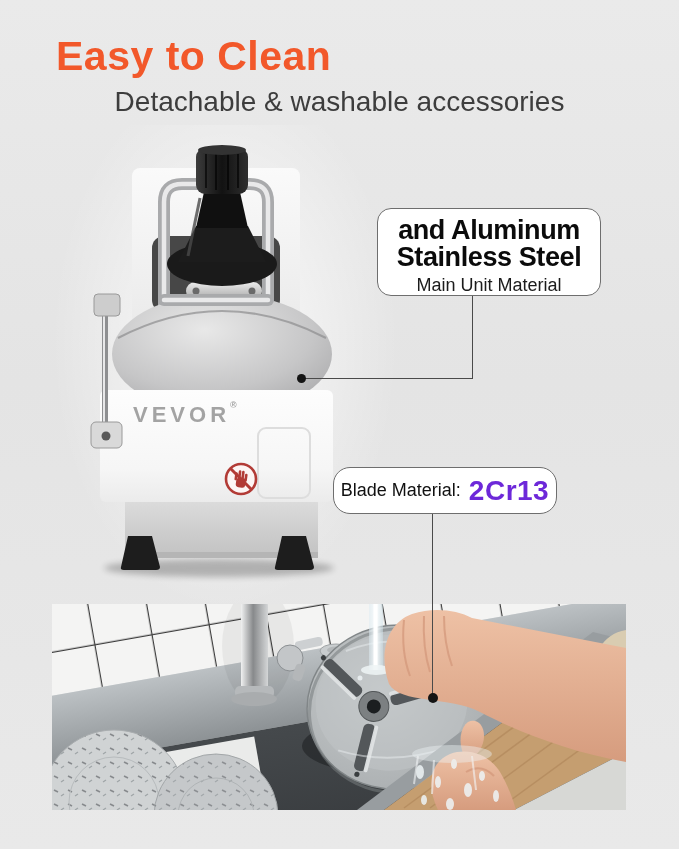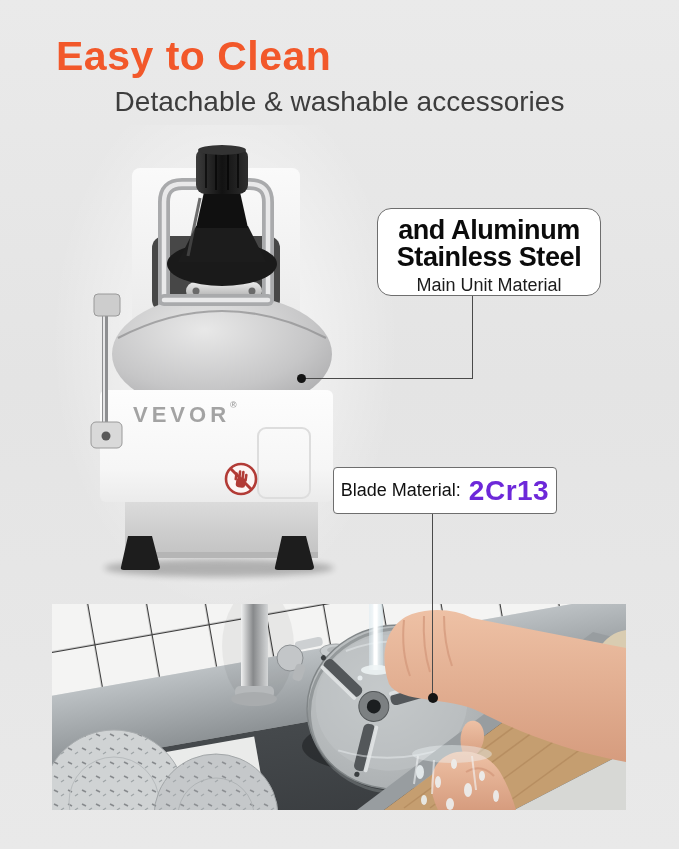--- a/index.html
+++ b/index.html
@@ -10,21 +10,21 @@
     background:radial-gradient(ellipse at 50% 45%,rgba(255,255,255,.85) 0%,rgba(255,255,255,0) 72%);}
   .page-title{position:absolute;left:12px;top:33px;width:100%;text-align:left;
     font-size:41px;font-weight:bold;color:#F2582A;letter-spacing:.5px;padding-left:44px;}
   .page-subtitle{position:absolute;left:0;top:86px;width:100%;text-align:center;
     font-size:28px;color:#3d3d3d;}
   .callout{position:absolute;background:#fff;border:1.5px solid #6e6e6e;
     box-sizing:border-box;text-align:center;z-index:6;}
   .callout-material{left:377px;top:208px;width:224px;height:88px;border-radius:14px;padding-top:8px;}
   .co-line{font-size:27px;line-height:27px;font-weight:bold;color:#0b0b0b;letter-spacing:-.4px;}
   .co-caption{font-size:18px;color:#1b1b1b;margin-top:4px;}
-  .callout-blade{left:333px;top:467px;width:224px;height:47px;border-radius:4px;
+  .callout-blade{left:333px;top:467px;width:224px;height:47px;border-radius:17px;
     display:flex;align-items:center;justify-content:center;gap:8px;}
   .blade-label{font-size:18px;color:#101010;}
   .blade-value{font-size:28px;font-weight:bold;color:#6d28d9;letter-spacing:.5px;}
   .h-line,.v-line{position:absolute;background:#4a4a4a;z-index:5;}
   .dot{position:absolute;border-radius:50%;background:#141414;z-index:5;}
   .machine{position:absolute;left:88px;top:138px;width:256px;height:452px;z-index:2;}
   .brand-logo{position:absolute;left:133px;top:400px;z-index:3;font-size:22px;font-weight:bold;
     color:#a3a3a3;letter-spacing:4px;}
   .brand-logo sup{font-size:9px;letter-spacing:0;vertical-align:14px;}
   .photo{position:absolute;left:52px;top:604px;width:574px;height:206px;overflow:hidden;

